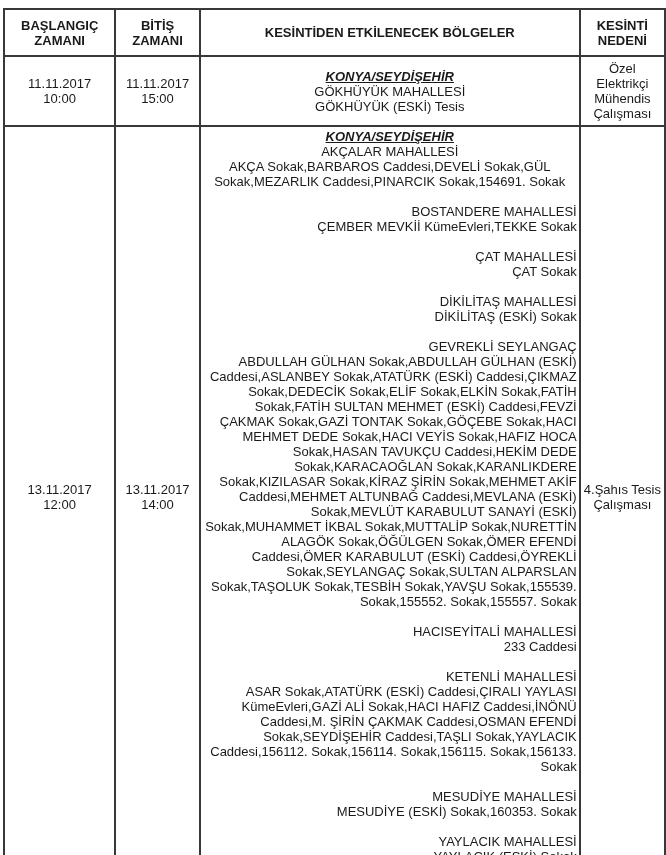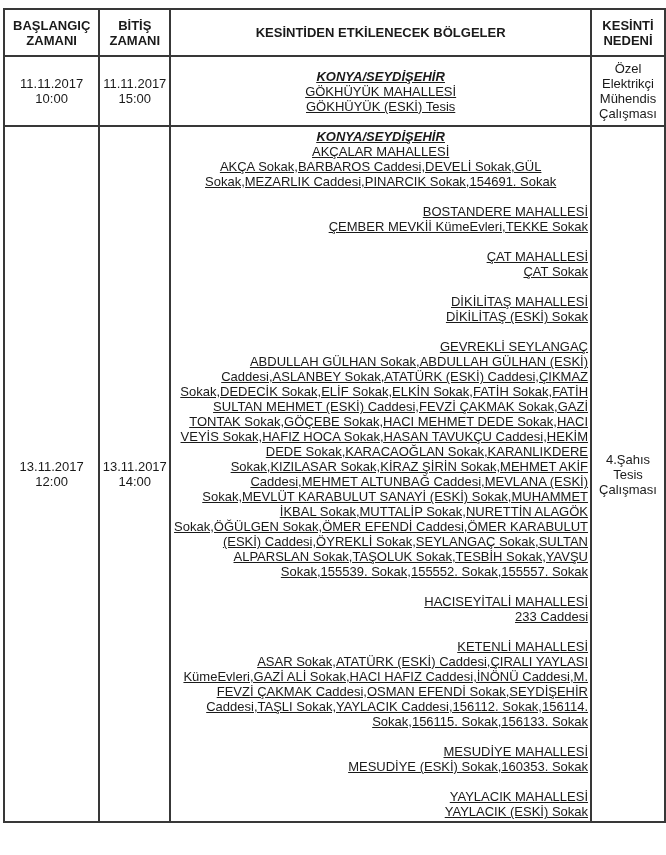--- a/index.html
+++ b/index.html
@@ -25,28 +25,27 @@
     font-size: 13px;
     line-height: 15px;
     text-align: center;
     vertical-align: middle;
     padding: 2px;
     word-wrap: break-word;
   }
   table.outage th {
     font-weight: bold;
     height: 45px;
-    padding: 0 8px;
+    padding: 0 16px;
   }
   tr.row-first td {
     height: 64px;
   }
   td.c-region {
     padding: 3px 2px;
-    text-decoration: underline;
   }
   .district {
     font-weight: bold;
     font-style: italic;
     text-decoration: underline;
   }
   .nb + .nb {
     margin-top: 15px; 
     text-align: right;
   }
@@ -118,21 +117,21 @@
         <div class="nb">
           <div>GEVREKLİ SEYLANGAÇ</div>
           <div>ABDULLAH GÜLHAN Sokak,ABDULLAH GÜLHAN (ESKİ) Caddesi,ASLANBEY Sokak,ATATÜRK (ESKİ) Caddesi,ÇIKMAZ Sokak,DEDECİK Sokak,ELİF Sokak,ELKİN Sokak,FATİH Sokak,FATİH SULTAN MEHMET (ESKİ) Caddesi,FEVZİ ÇAKMAK Sokak,GAZİ TONTAK Sokak,GÖÇEBE Sokak,HACI MEHMET DEDE Sokak,HACI VEYİS Sokak,HAFIZ HOCA Sokak,HASAN TAVUKÇU Caddesi,HEKİM DEDE Sokak,KARACAOĞLAN Sokak,KARANLIKDERE Sokak,KIZILASAR Sokak,KİRAZ ŞİRİN Sokak,MEHMET AKİF Caddesi,MEHMET ALTUNBAĞ Caddesi,MEVLANA (ESKİ) Sokak,MEVLÜT KARABULUT SANAYİ (ESKİ) Sokak,MUHAMMET İKBAL Sokak,MUTTALİP Sokak,NURETTİN ALAGÖK Sokak,ÖĞÜLGEN Sokak,ÖMER EFENDİ Caddesi,ÖMER KARABULUT (ESKİ) Caddesi,ÖYREKLİ Sokak,SEYLANGAÇ Sokak,SULTAN ALPARSLAN Sokak,TAŞOLUK Sokak,TESBİH Sokak,YAVŞU Sokak,155539. Sokak,155552. Sokak,155557. Sokak</div>
         </div>
         <div class="nb">
           <div>HACISEYİTALİ MAHALLESİ</div>
           <div>233 Caddesi</div>
         </div>
         <div class="nb">
           <div>KETENLİ MAHALLESİ</div>
-          <div>ASAR Sokak,ATATÜRK (ESKİ) Caddesi,ÇIRALI YAYLASI KümeEvleri,GAZİ ALİ Sokak,HACI HAFIZ Caddesi,İNÖNÜ Caddesi,M. FEVZİ ÇAKMAK Caddesi,OSMAN EFENDİ Sokak,SEYDİŞEHİR Caddesi,TAŞLI Sokak,YAYLACIK Caddesi,156112. Sokak,156114. Sokak,156115. Sokak,156133. Sokak</div>
+          <div>ASAR Sokak,ATATÜRK (ESKİ) Caddesi,ÇIRALI YAYLASI KümeEvleri,GAZİ ALİ Sokak,HACI HAFIZ Caddesi,İNÖNÜ Caddesi,M. ŞİRİN ÇAKMAK Caddesi,OSMAN EFENDİ Sokak,SEYDİŞEHİR Caddesi,TAŞLI Sokak,YAYLACIK Caddesi,156112. Sokak,156114. Sokak,156115. Sokak,156133. Sokak</div>
         </div>
         <div class="nb">
           <div>MESUDİYE MAHALLESİ</div>
           <div>MESUDİYE (ESKİ) Sokak,160353. Sokak</div>
         </div>
         <div class="nb">
           <div>YAYLACIK MAHALLESİ</div>
           <div>YAYLACIK (ESKİ) Sokak</div>
         </div>
       </td>

